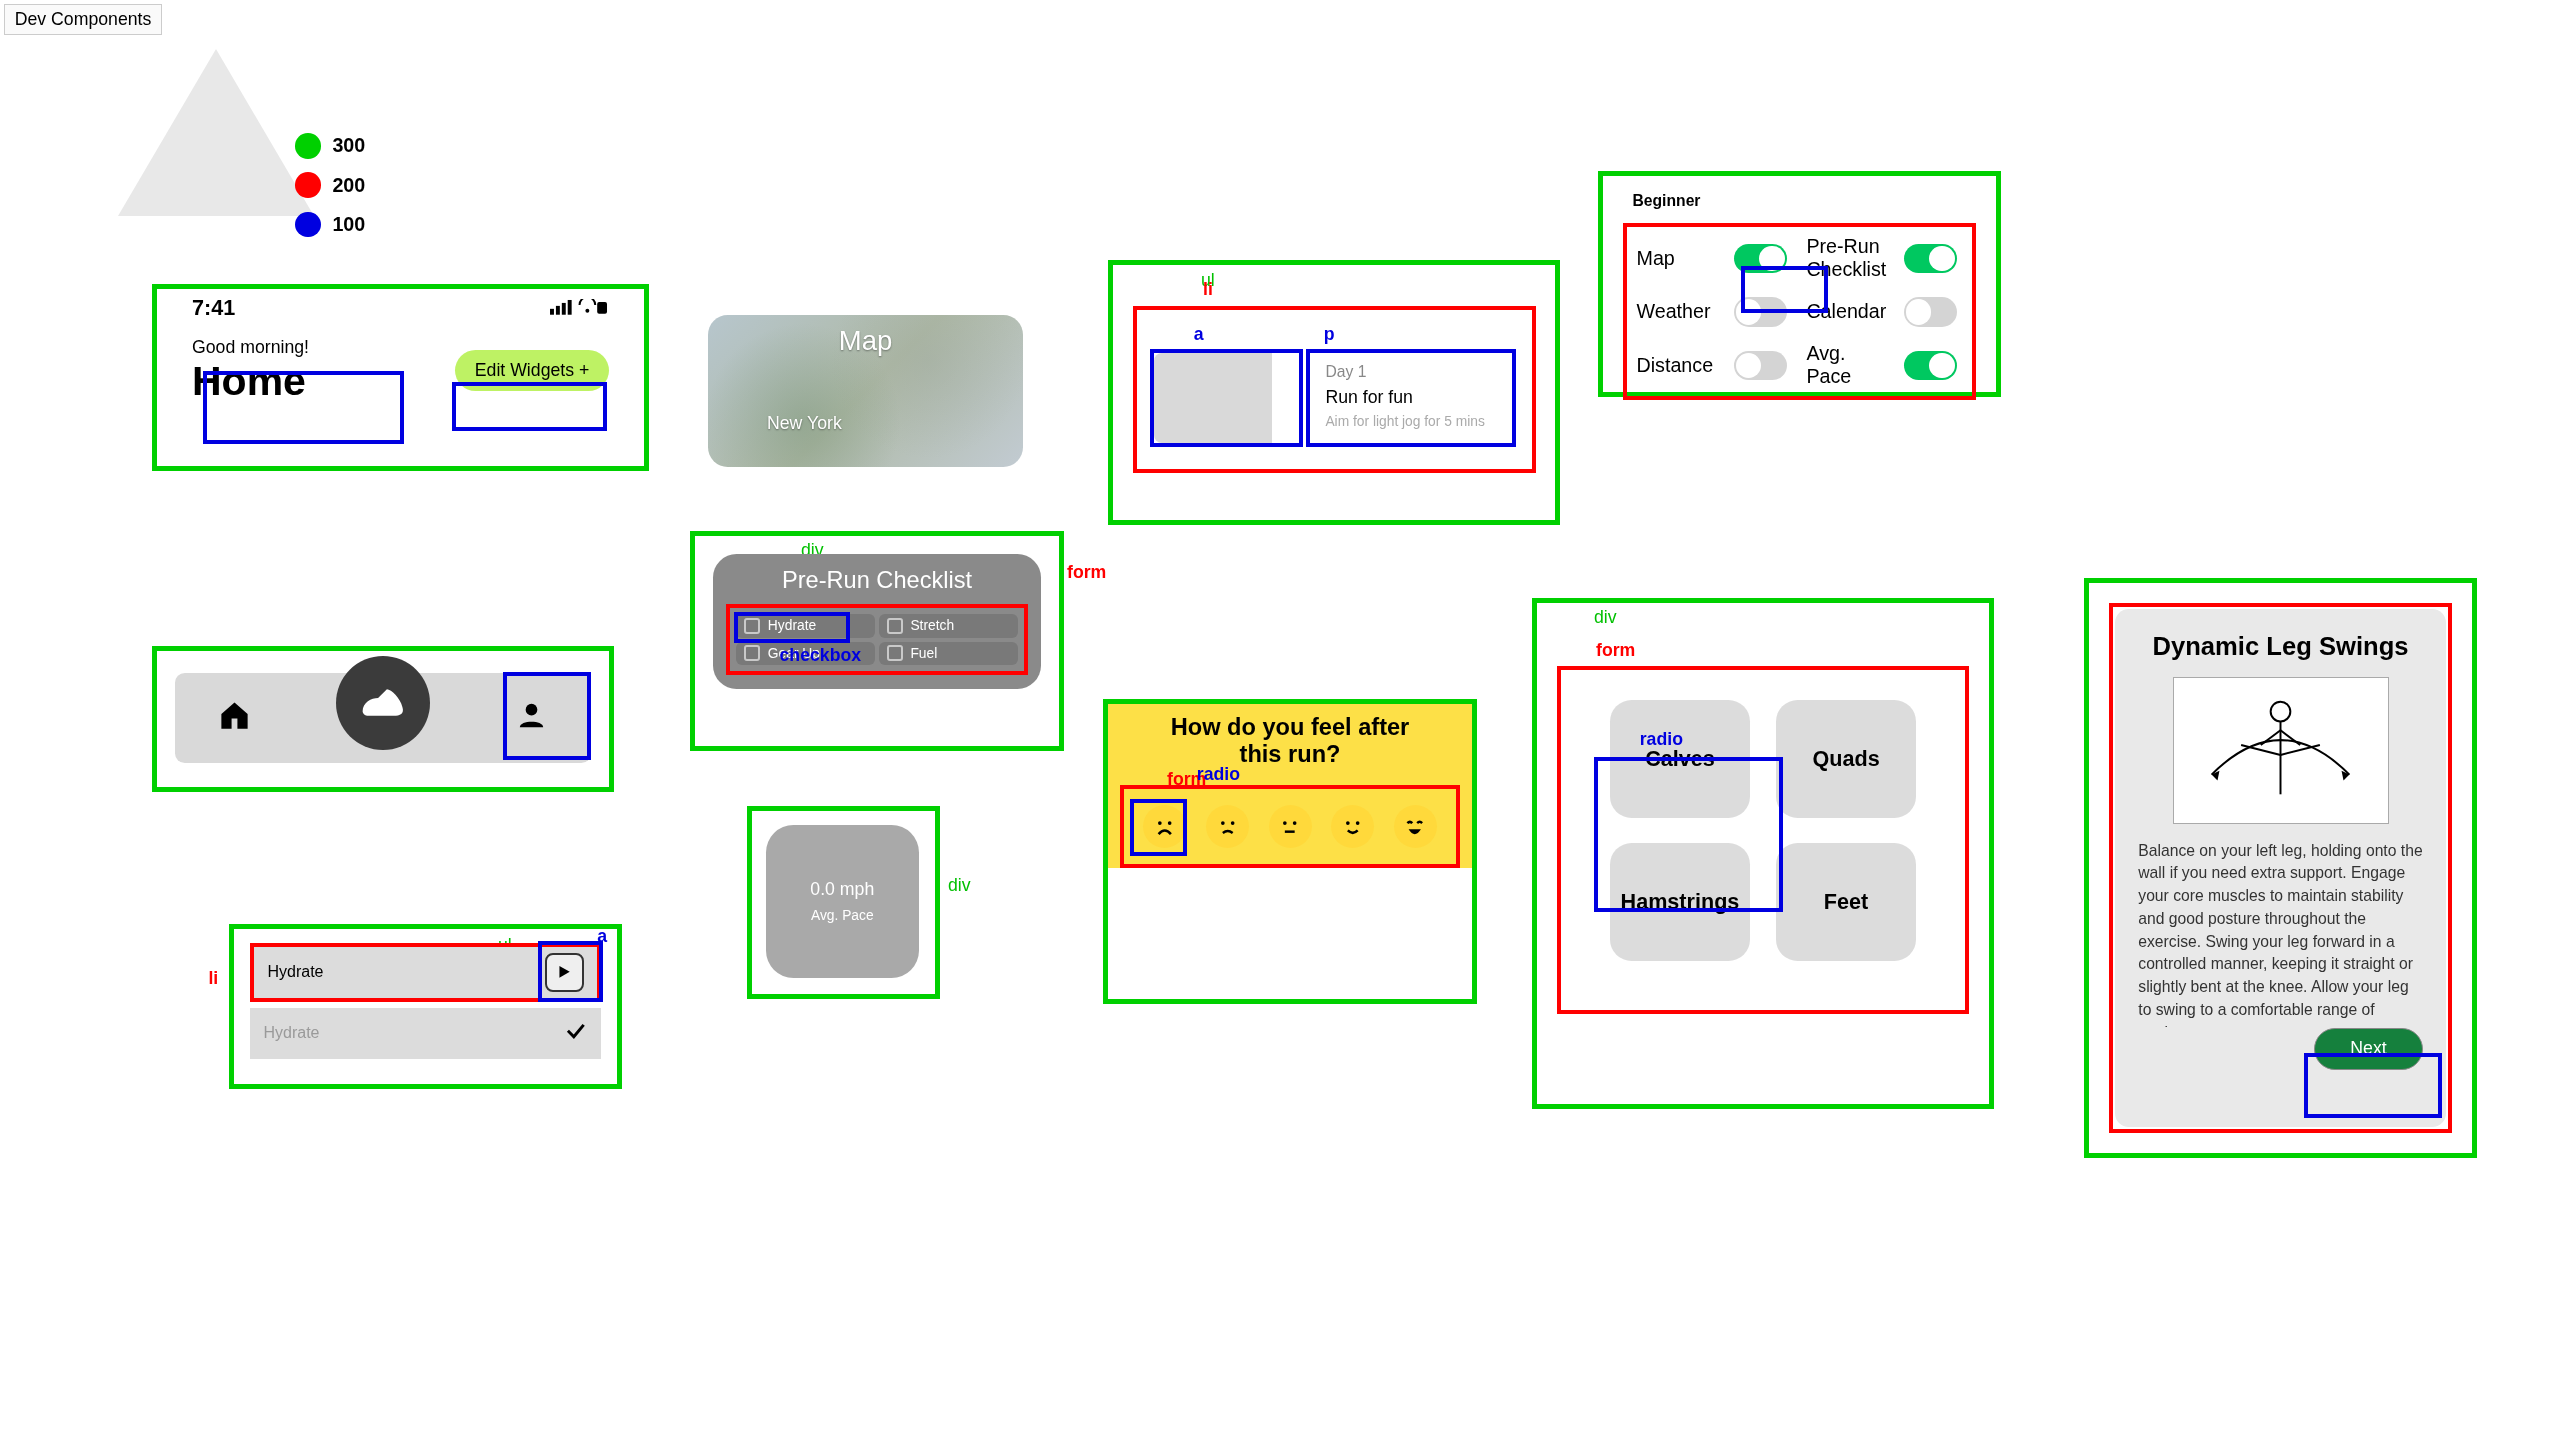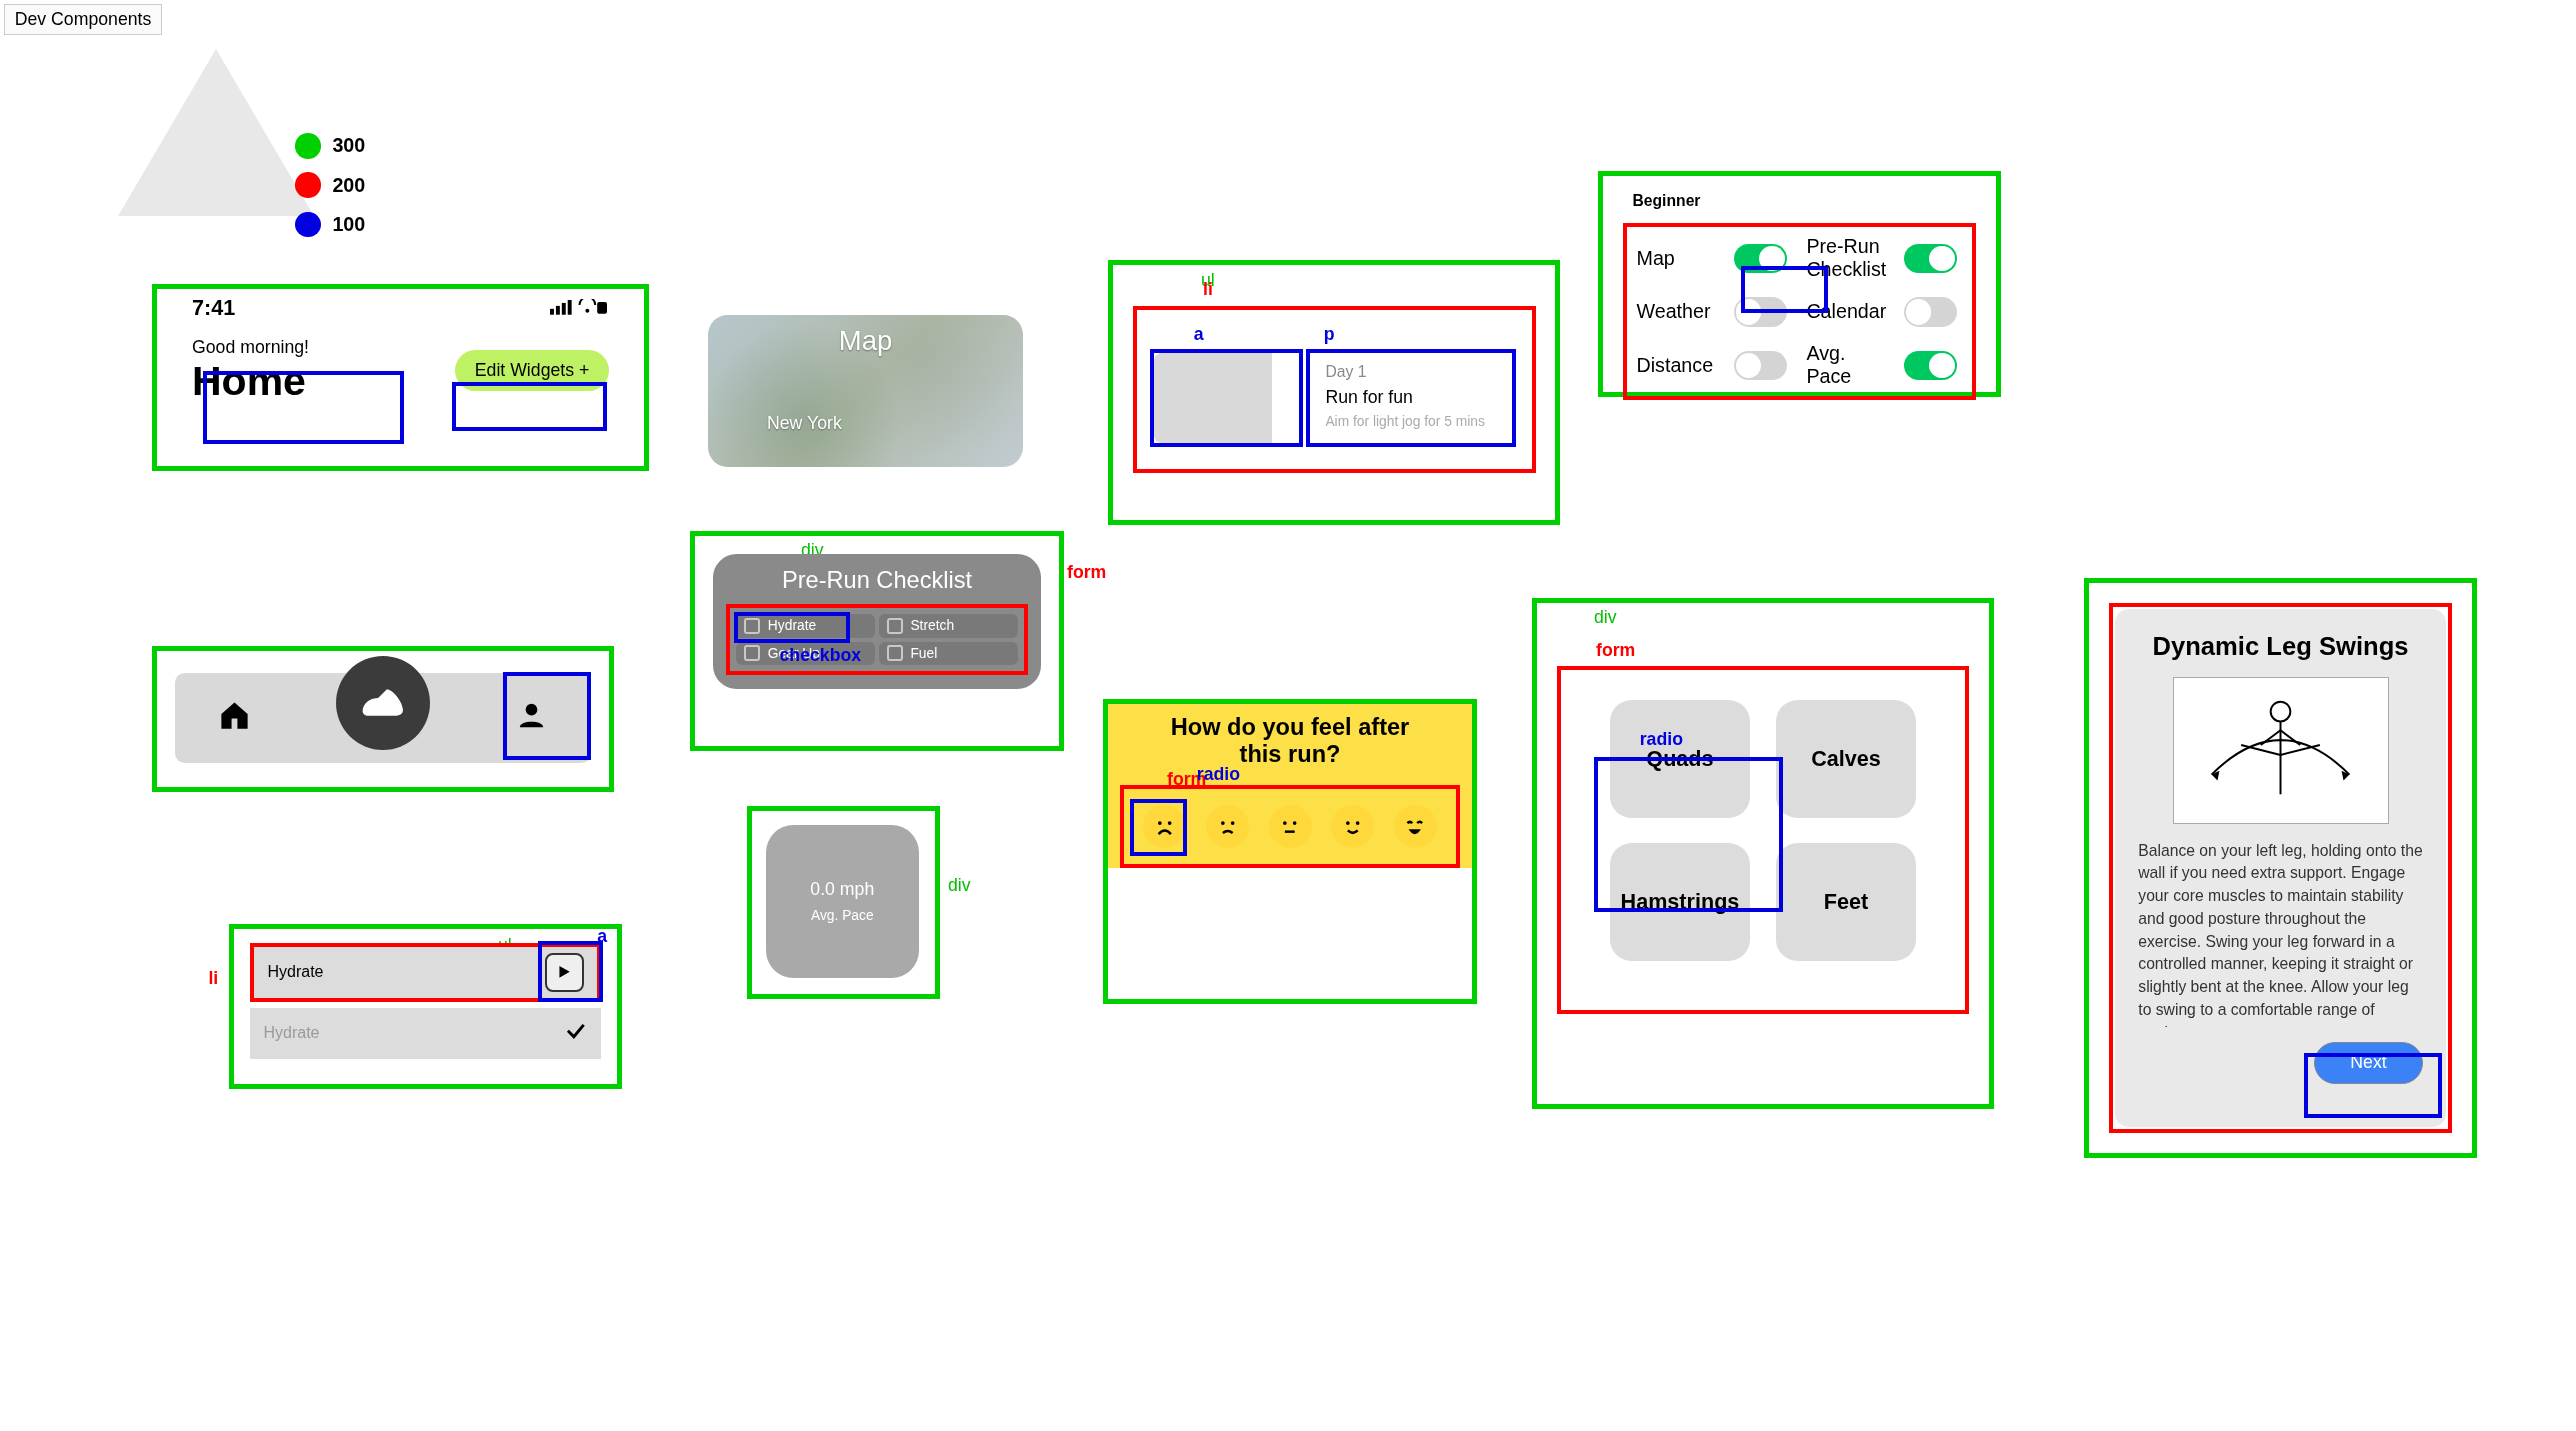--- a/index.html
+++ b/index.html
@@ -85,21 +85,21 @@
   
   .hurt-q { text-align:center; font-size:25.6px; font-weight:700; padding:0 39px;}
   .hurt-grid { display:grid; grid-template-columns:1fr 1fr; gap:25.6px; padding:29.5px 49px;}
   .hurt-b { background:#dcdcdc; border-radius:21.6px; height:118px; display:flex; align-items:center; justify-content:center; font-size:21.6px; font-weight:700;}
 
   
   .ex-card { background:#e9e9e9; border-radius:13.8px; padding:23.6px;}
   .ex-t { text-align:center; font-size:25.6px; font-weight:600;}
   .ex-img { width:216px; height:147px; border:1px solid #aaa; background:#fff; margin:15.7px auto; display:flex; align-items:center; justify-content:center;}
   .ex-desc { font-size:15.7px; line-height:1.45; color:#333; max-height:187px; overflow:hidden;}
-  .ex-next { float:right; margin-top:15px; background:#3b82f6; color:#fff; border:1px solid #888; border-radius:21.6px; padding:9.8px 35px; font-size:17.7px;}
+  .ex-next { float:right; margin-top:1px; background:#15803d; color:#fff; border:1px solid #888; border-radius:21.6px; padding:9.8px 35px; font-size:17.7px;}
 </style>
 </head>
 <body>
 
 <div class="page">
 
   <button class="dev-btn">Dev Components</button>
 
   <div class="legend-wrap">
     <div class="triangle"></div>
@@ -334,22 +334,22 @@
       </div>
     </div>
   </div>
 
   <span class="lbl-g" style="top:567px; left:1594px;">div</span>
   <div class="gbox" style="top:598px; left:1532px; width:462px; height:511px;">
     <span class="lbl-r" style="position:absolute; top:37px; left:59px;">form</span>
     <div class="rbox" style="margin:63px 19.7px 19.7px; position:relative; padding-bottom:19.7px;">
       <span class="lbl-b" style="position:absolute; top:59px; left:79px;">radio</span>
       <div class="hurt-grid" id="hurt-grid">
+          <div class="hurt-b">Calves</div>
           <div class="hurt-b">Quads</div>
-          <div class="hurt-b">Calves</div>
           <div class="hurt-b">Hamstrings</div>
           <div class="hurt-b">Feet</div>
         </div>
       <div class="bbox" style="position:absolute; top:87px; left:33px; width:189px; height:155px;"></div>
     </div>
   </div>
 
   <div class="gbox" style="top:578px; left:2084px; width:393px; height:580px; padding:19.7px;">
     <div class="rbox" style="position:relative; height:100%; padding:2px;">
       <div class="ex-card" style="height:100%;">

